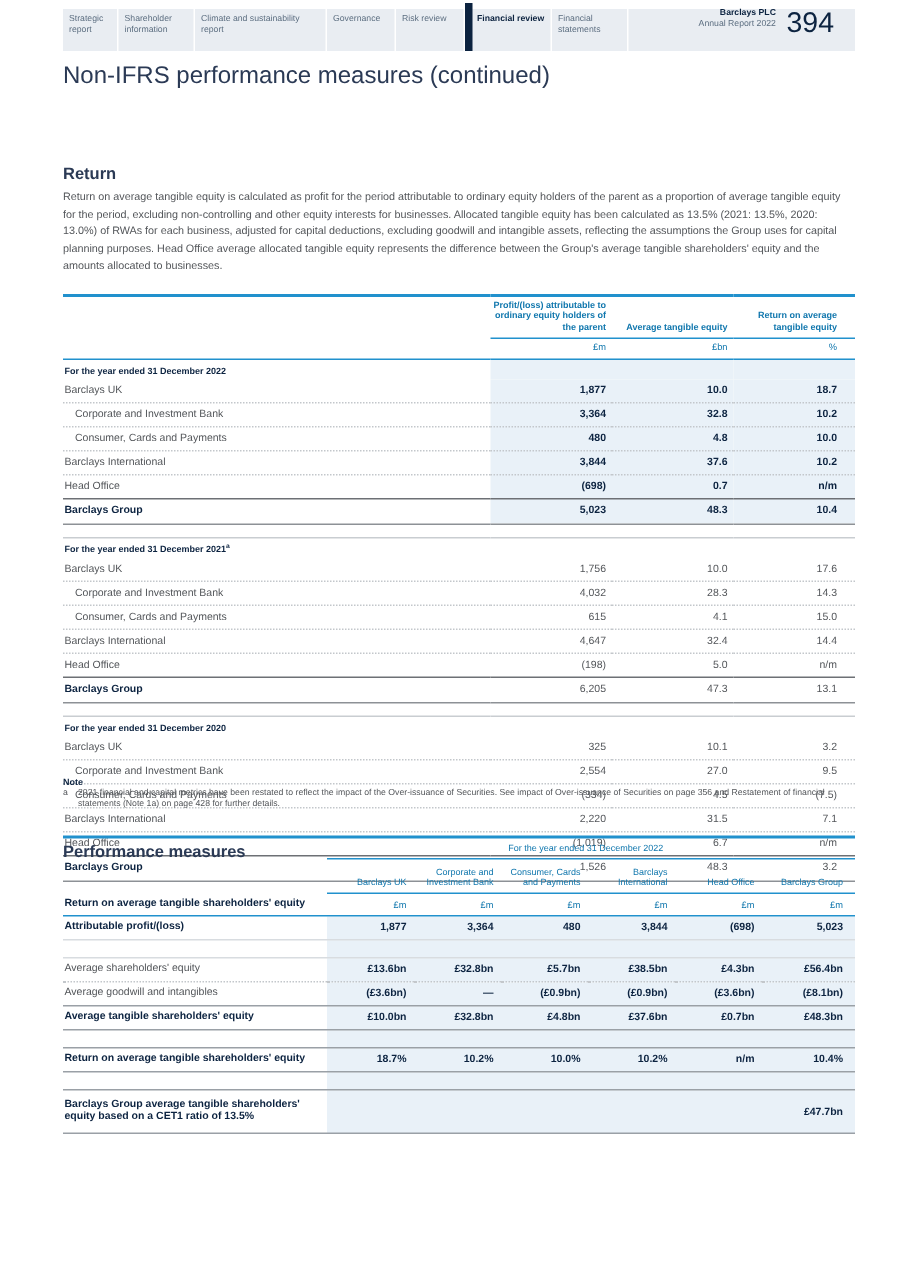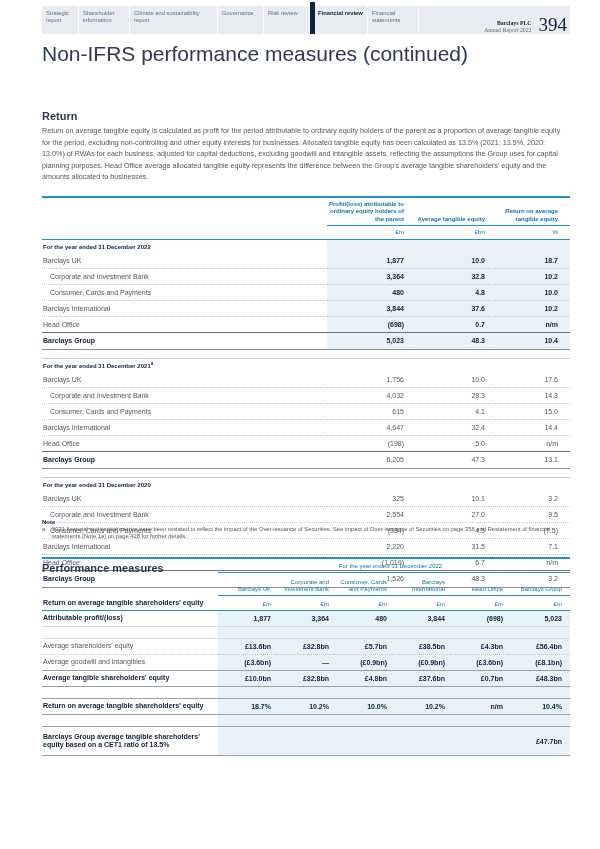--- a/index.html
+++ b/index.html
@@ -5,28 +5,28 @@
   html,body{margin:0;padding:0;background:#fff;}
   .page{position:relative;width:600px;height:849px;background:#fff;overflow:hidden;
         font-family:"Liberation Sans","DejaVu Sans",sans-serif;color:var(--gray);}
 
   
   .topbar{position:absolute;left:42px;top:6px;width:528px;height:28px;display:flex;}
   .tab{background:var(--bar-bg);margin-right:1px;box-sizing:border-box;
        padding:4px 2px 0 4px;font-size:5.8px;line-height:6.8px;color:var(--bar-text);}
   .tab.active{font-weight:bold;color:var(--navy);position:relative;padding-left:8px;}
   .tab.active::before{content:"";position:absolute;left:0;top:-4px;bottom:0;width:5px;background:var(--navy);}
-  .brand-cell{flex:1;background:var(--bar-bg);display:flex;justify-content:flex-end;align-items:flex-end;
-              gap:7px;padding-right:3px;box-sizing:border-box;font-family:Liberation Serif, serif;}
+  .brand-cell{flex:1;background:var(--bar-bg);display:flex;justify-content:flex-end;align-items:flex-start;
+              gap:7px;padding-right:14px;box-sizing:border-box;}
   .brand{text-align:right;font-size:5.8px;line-height:7px;color:var(--bar-text);}
   .brand .bname{display:block;color:var(--navy);font-weight:bold;}
   .page-num{font-size:19px;color:var(--navy);line-height:19px;}
 
   
-  .page-title{position:absolute;left:42px;top:42px;font-size:21px;font-weight:400;color:var(--heading);margin:0;}
+  .page-title{position:absolute;left:42px;top:42px;font-size:16px;font-weight:400;color:var(--heading);margin:0;}
   .sec-head{position:absolute;left:42px;font-size:11px;font-weight:bold;color:var(--heading);margin:0;}
   #returns-head{top:110px;}
   #perf-head{top:562px;text-align:right;}
   .body-para{position:absolute;left:42px;top:125px;width:524px;margin:0;
              font-size:7.2px;line-height:11.5px;color:var(--gray);}
 
   
   table{border-collapse:collapse;table-layout:fixed;}
   .rtable{position:absolute;left:42px;top:196px;width:528px;}
   .rtable thead tr:first-child th,.rtable thead tr:first-child td{border-top:2px solid var(--blue-line);}

